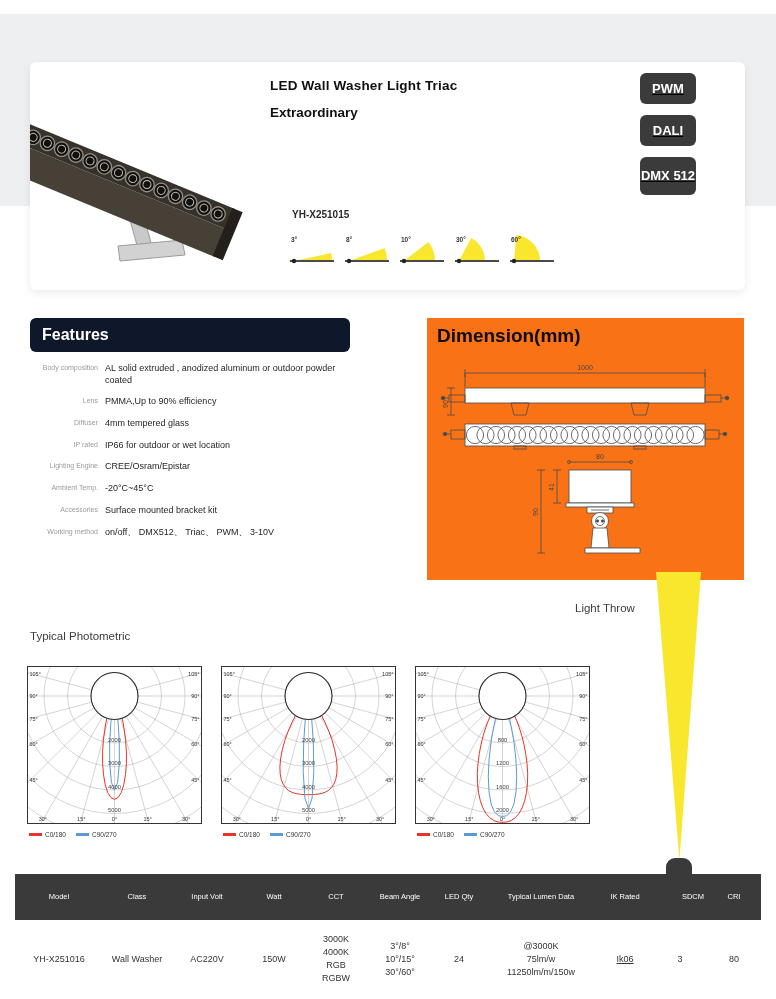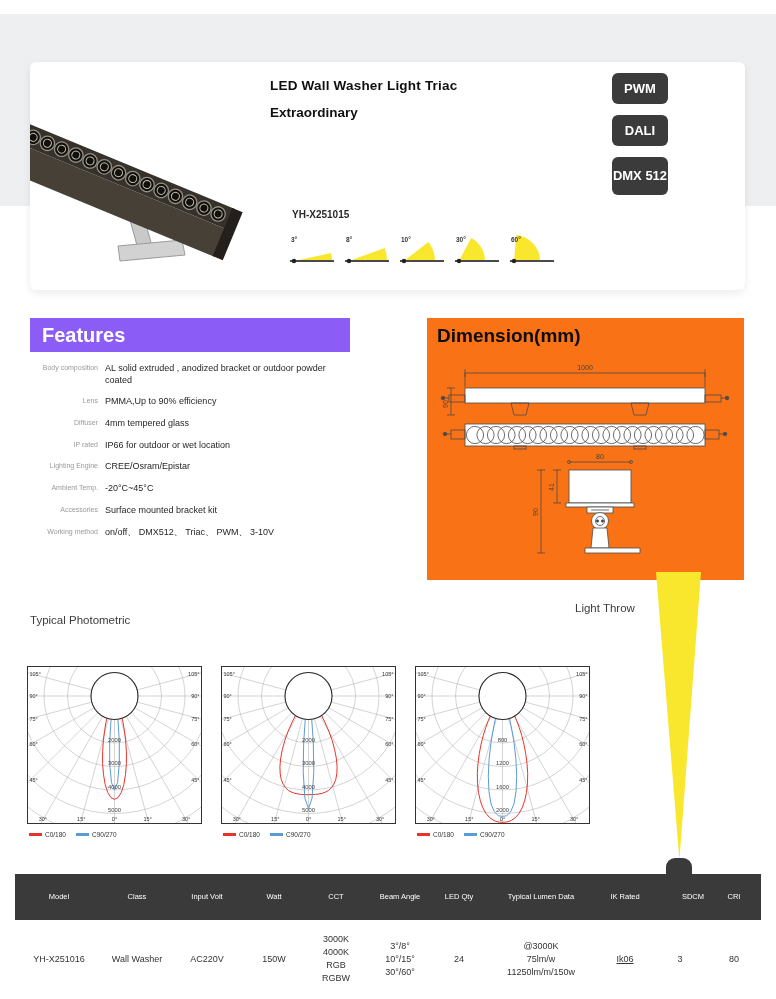--- a/index.html
+++ b/index.html
@@ -8,40 +8,40 @@
        --yellow:#f8e72d;--badge:#3b3b3b;--thead:#3a3a3a;}
   .band{position:absolute;left:0;top:14px;width:776px;height:192px;background:#edeff1;}
   .card{position:absolute;left:30px;top:62px;width:715px;height:228px;background:#fff;
         border-radius:6px;box-shadow:0 3px 8px rgba(0,0,0,.08);z-index:2;}
   .hero-title{position:absolute;left:240px;top:16px;font-size:13.5px;font-weight:bold;color:#101010;letter-spacing:.2px;}
   .hero-sub{position:absolute;left:240px;top:43px;font-size:13.5px;font-weight:bold;color:#101010;}
   .model{position:absolute;left:262px;top:147px;font-size:10px;font-weight:bold;color:#2a2a2a;}
   #product{position:absolute;left:0;top:52px;}
   .beam-icons{position:absolute;left:258px;top:170px;display:flex;gap:7px;}
   .badge-col{position:absolute;top:11px;width:56px;display:flex;flex-direction:column;gap:11px;}
-  #badges-left{left:582px;}
+  #badges-left{left:610px;text-decoration:underline;}
   #badges-right{left:649px;}
   .badge{height:31px;background:var(--badge);border-radius:6px;color:#fff;font-weight:bold;
          font-size:13px;display:flex;align-items:center;justify-content:center;text-align:center;line-height:1.05;}
   .badge.tall{height:38px;}
-  .fpanel-h{position:absolute;left:30px;top:318px;width:320px;height:34px;background:#8b5cf6;color:#fff;
-            font-size:20px;font-weight:bold;line-height:34px;padding-left:12px;box-sizing:border-box;}
+  .fpanel-h{position:absolute;left:30px;top:318px;width:320px;height:34px;background:#0f172a;color:#fff;
+            font-size:16px;font-weight:bold;line-height:34px;padding-left:12px;box-sizing:border-box;border-radius:6px;}
   .flist{position:absolute;left:30px;top:363px;width:336px;}
   .frow{display:flex;margin-bottom:10px;}
   .flabel{width:68px;text-align:right;font-size:7px;color:#9a9a9a;padding-top:1px;flex:none;}
   .fval{margin-left:7px;font-size:9px;color:#262626;line-height:1.3;width:250px;}
   .dpanel{position:absolute;left:427px;top:318px;width:317px;height:262px;background:#f97316;}
   .dtitle{font-size:19px;font-weight:bold;color:#0d0d0d;padding:7px 0 0 10px;}
   #dimsvg{position:absolute;left:8px;top:42px;}
   .beam{position:absolute;left:656px;top:572px;width:45px;height:288px;background:var(--yellow);
         clip-path:polygon(0 0,100% 0,52% 100%);z-index:3;}
   .lamp{position:absolute;left:666px;top:858px;width:26px;height:16px;background:#3a3a3a;
         border-radius:9px 9px 0 0;z-index:4;}
   .sec-title{position:absolute;font-size:11.5px;color:#3c3c3c;}
-  #pm-title{left:30px;top:614px;}
+  #pm-title{left:30px;top:630px;}
   #lt-title{left:575px;top:602px;}
   .charts{position:absolute;left:27px;top:666px;display:flex;gap:19px;}
   .chart{width:175px;}
   .legend{display:flex;gap:10px;align-items:center;margin-top:3px;padding-left:2px;font-size:6.5px;color:#333;}
   .legend .item{display:flex;align-items:center;}
   .sw{width:13px;height:3px;display:inline-block;margin-right:3px;}
   .spec-table{position:absolute;left:15px;top:874px;width:746px;z-index:2;}
   .thead{display:flex;background:var(--thead);height:46px;align-items:center;}
   .th{color:#fff;font-size:7.5px;text-align:center;line-height:1.35;box-sizing:border-box;padding:0 3px;}
   .trow{display:flex;align-items:center;height:78px;}
@@ -135,21 +135,21 @@
       <div class="badge">PWM</div>
       <div class="badge">DALI</div>
       <div class="badge tall">DMX 512</div>
     </div>
 </div>
 
 <div class="fpanel-h">Features</div>
 <div class="flist" id="flist">
     <div class="frow">
       <div class="flabel">Body composition</div>
-      <div class="fval">AL solid extruded , anodized bracket or outdoor powder coated</div>
+      <div class="fval">AL solid extruded , anodized aluminum or outdoor powder coated</div>
     </div>
     <div class="frow">
       <div class="flabel">Lens</div>
       <div class="fval">PMMA,Up to 90% efficiency</div>
     </div>
     <div class="frow">
       <div class="flabel">Diffuser</div>
       <div class="fval">4mm tempered glass</div>
     </div>
     <div class="frow">

